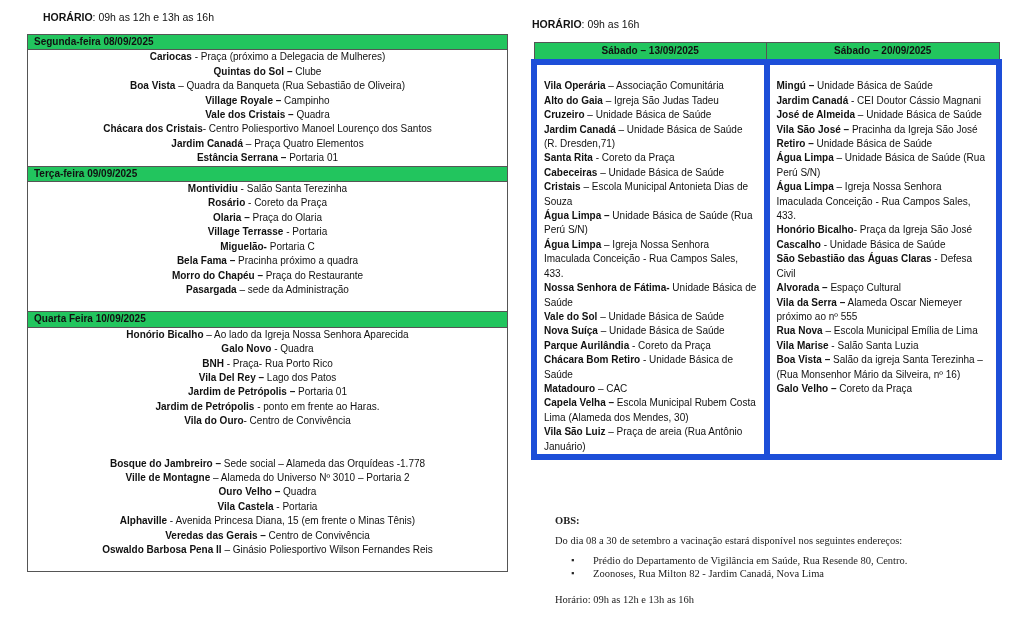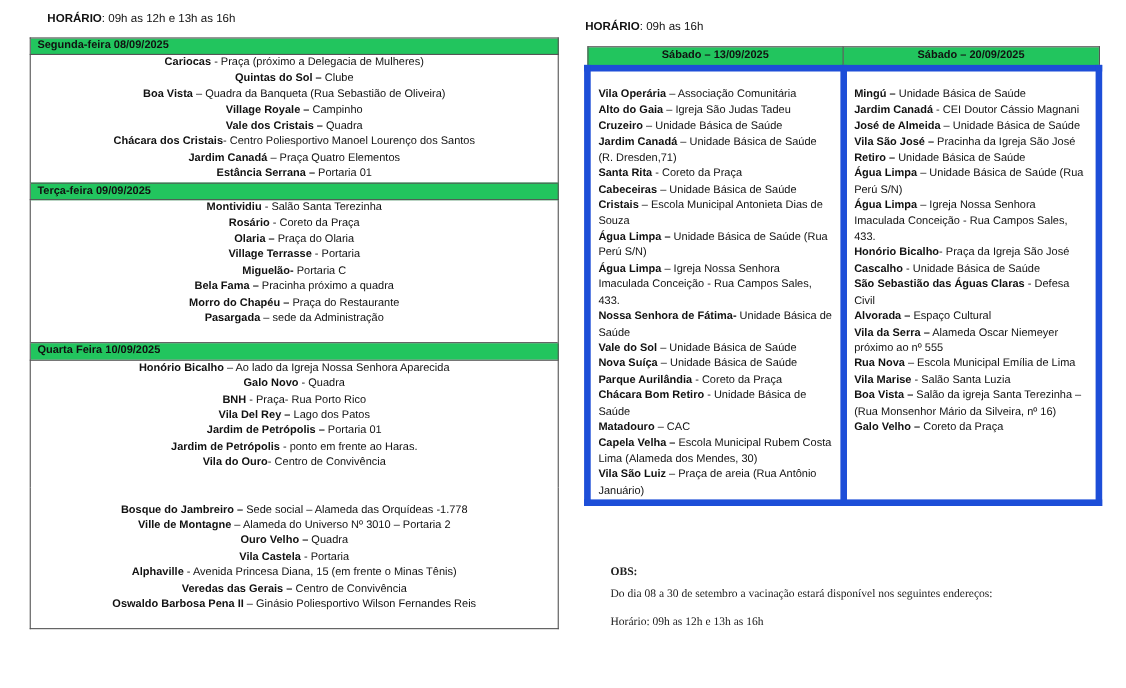--- a/index.html
+++ b/index.html
@@ -154,14 +154,18 @@
             <div class="item"><span class="loc">Galo Velho –</span><span> Coreto da Praça</span></div>
           </div>
         </td>
     </tr>
   </tbody>
 </table>
 
 <div id="obs">
   <div class="obs-title">OBS:</div>
   <div>Do dia 08 a 30 de setembro a vacinação estará disponível nos seguintes endereços:</div>
+  <ul>
+    <li>Prédio do Departamento de Vigilância em Saúde, Rua Resende 80, Centro.</li>
+    <li>Zoonoses, Rua Milton 82 - Jardim Canadá, Nova Lima</li>
+  </ul>
   <div class="obs-hours">Horário: 09h as 12h e 13h as 16h</div>
 </div>
 
 </body></html>

